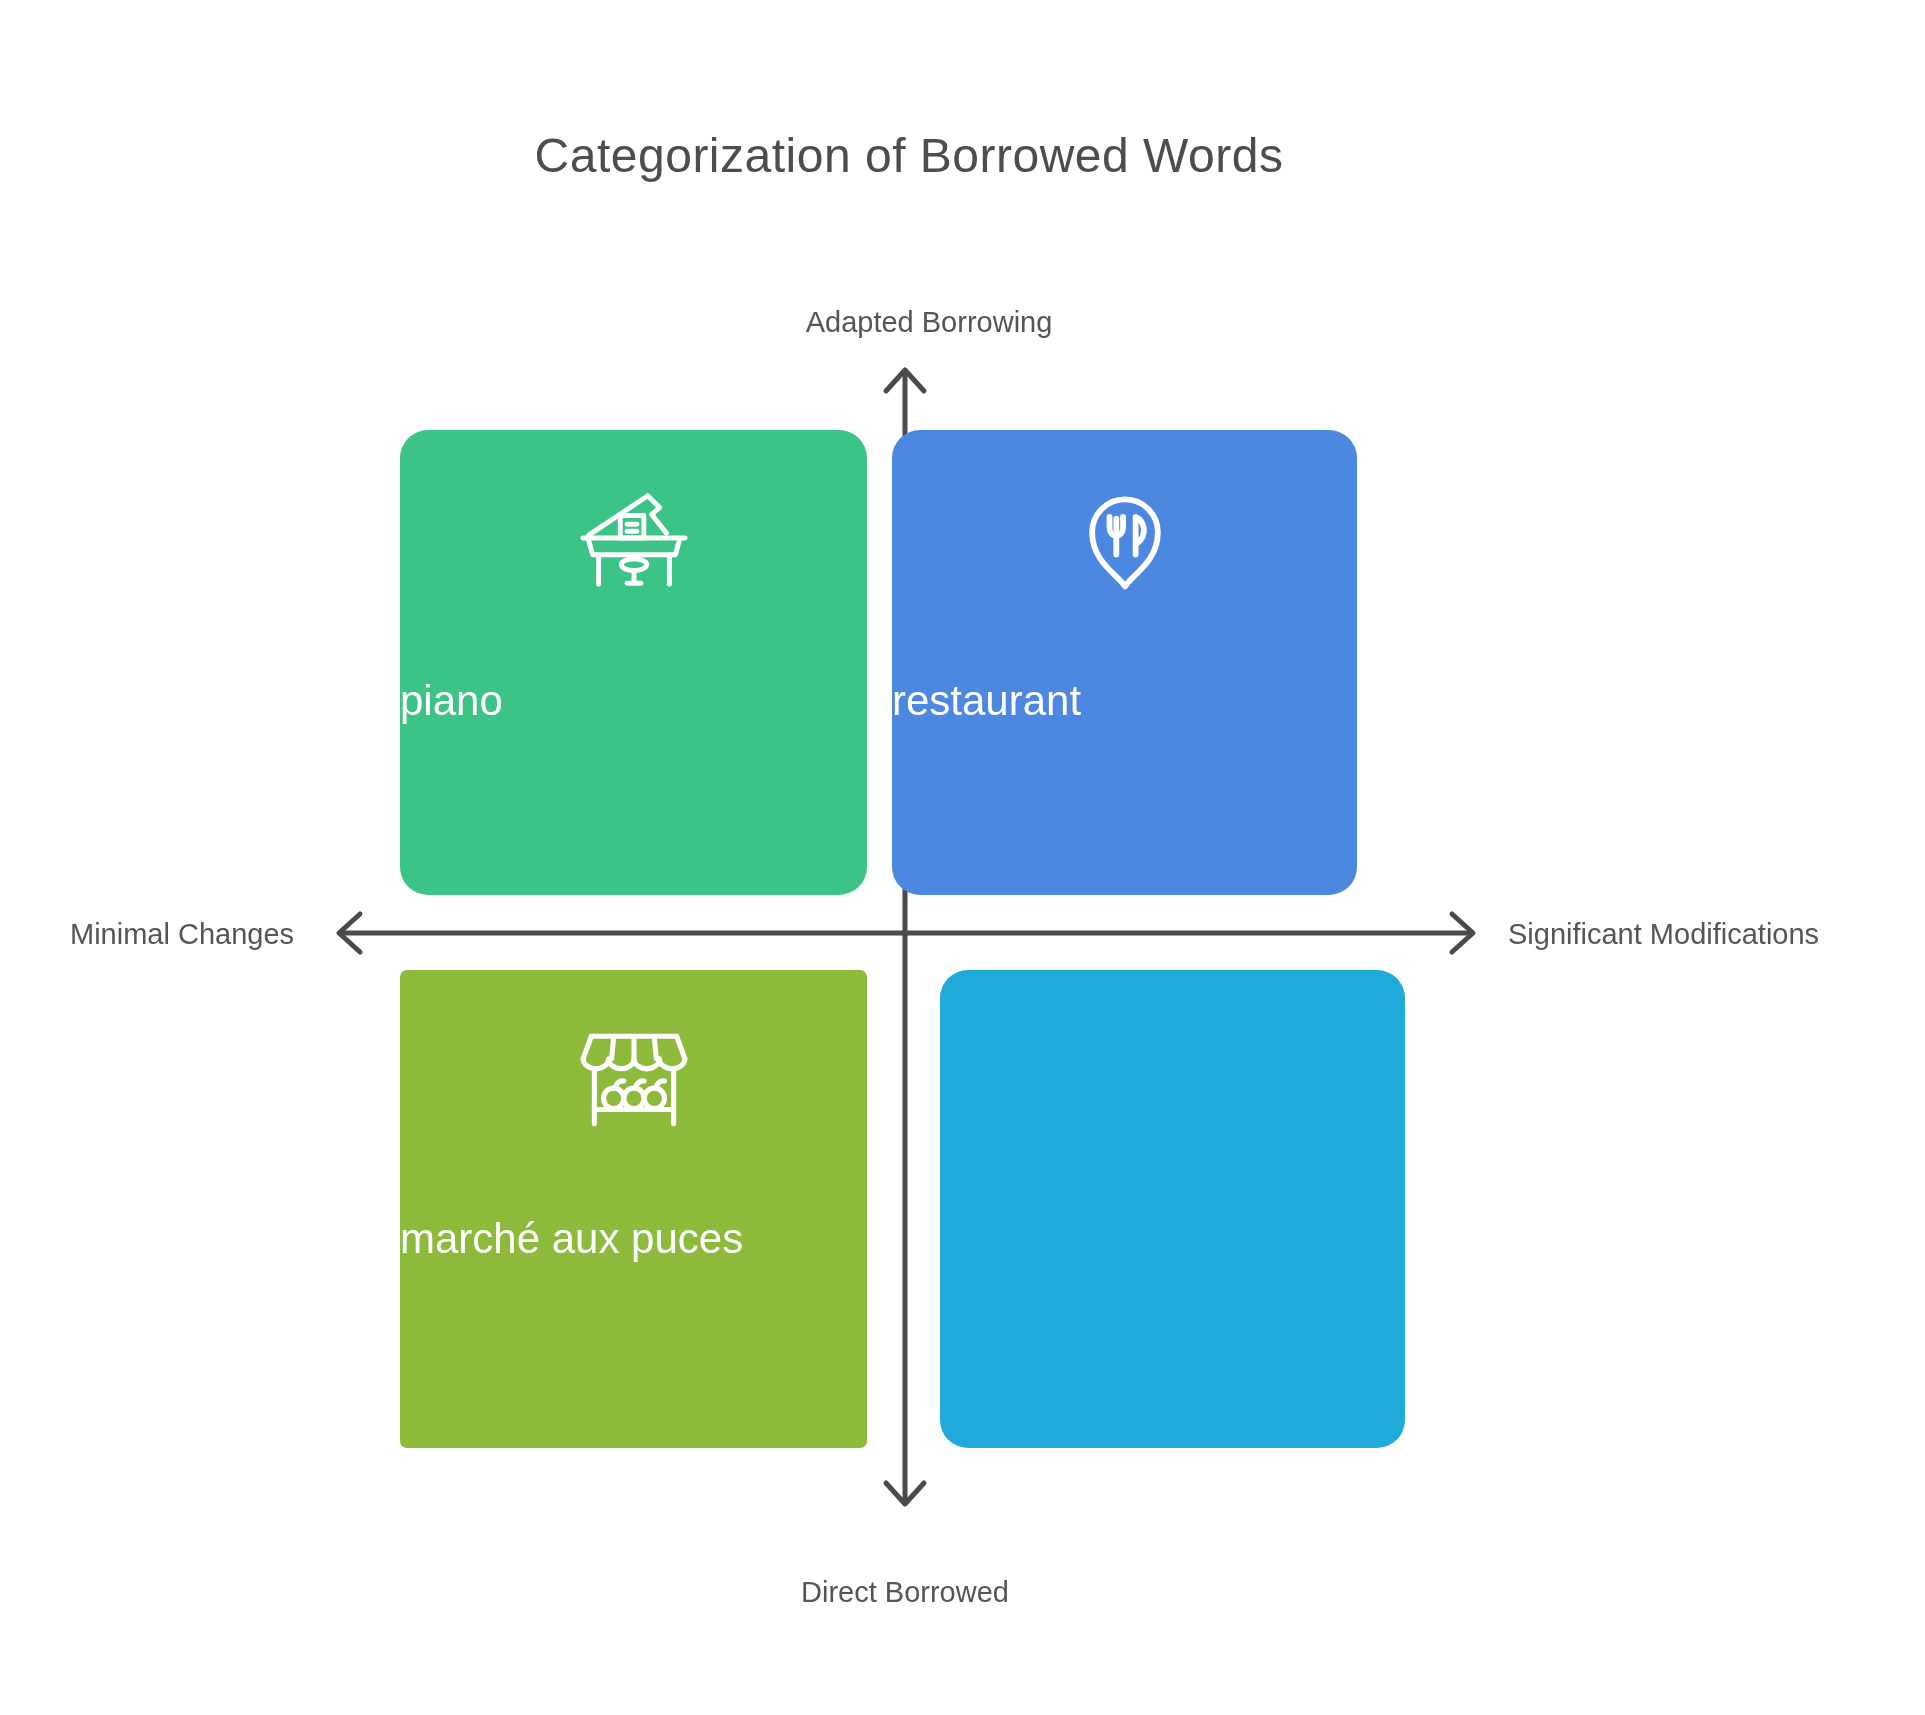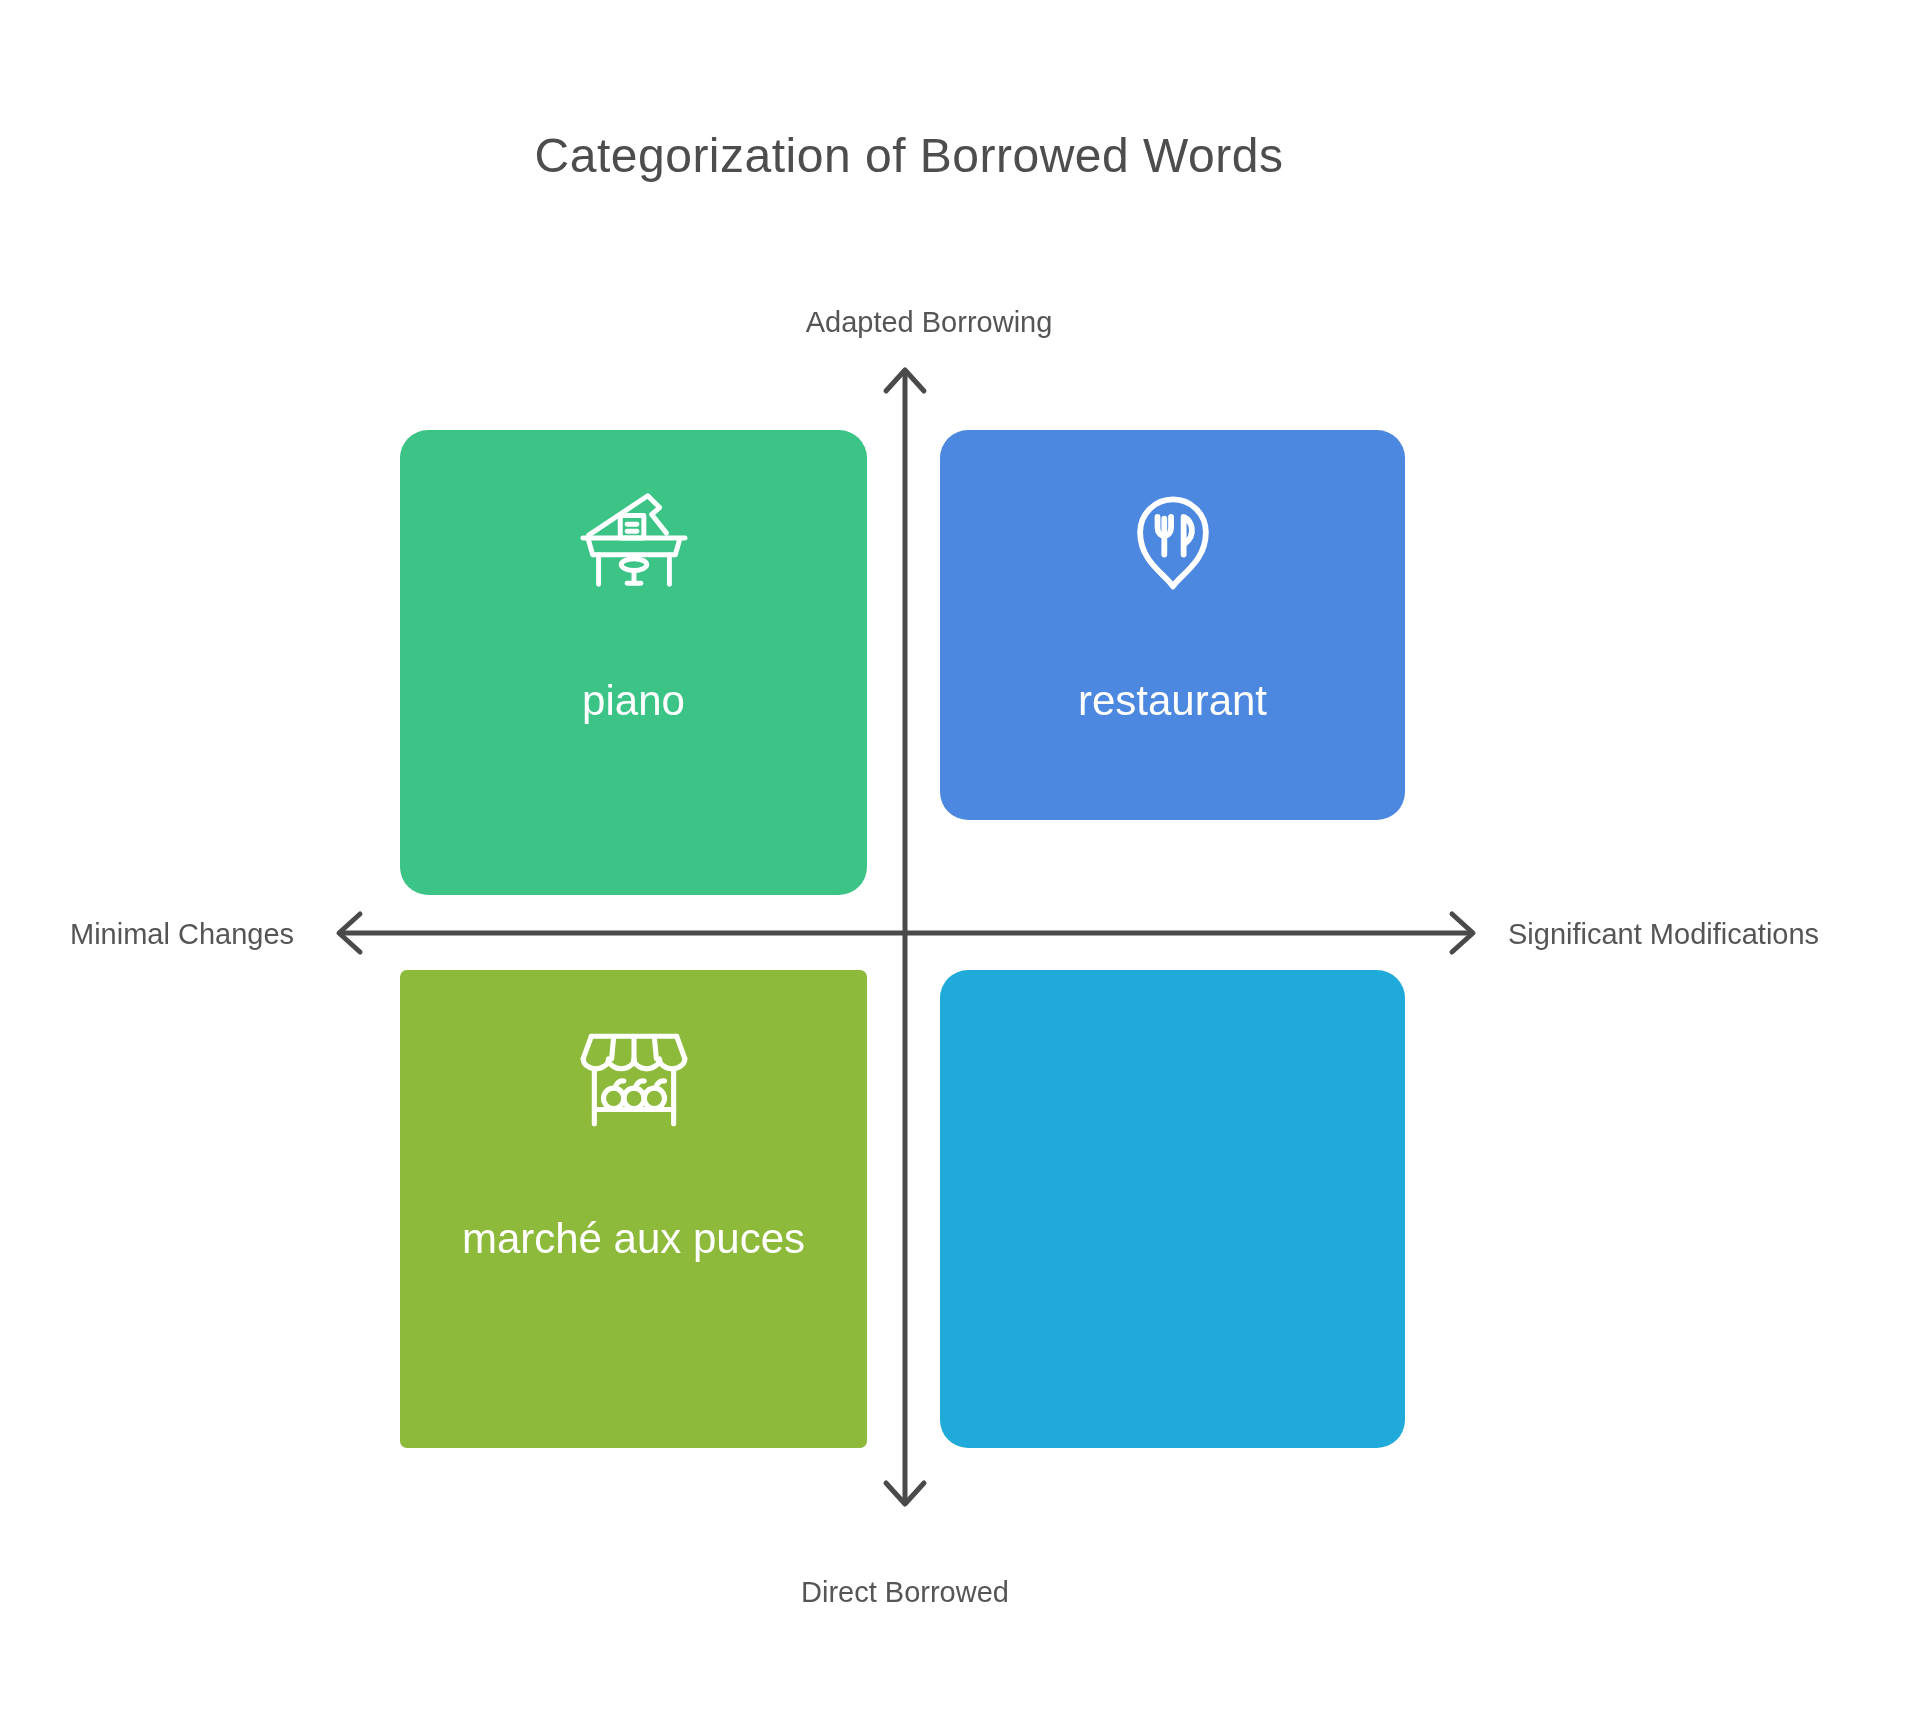--- a/index.html
+++ b/index.html
@@ -34,27 +34,27 @@
     position:absolute;
     border-radius:28px;
   }
   .quadrant .icon-wrap{
     position:absolute;
     left:50%;transform:translateX(-50%);
   }
   .quadrant .q-label{
     position:absolute;
     left:0;right:0;
-    text-align:center;
+    text-align:left;
     color:#ffffff;
     font-size:42px;line-height:50px;
     white-space:nowrap;
   }
   .q-top-left{left:400px;top:430px;width:467px;height:465px;}
-  .q-top-right{left:940px;top:430px;width:465px;height:390px;}
+  .q-top-right{left:892px;top:430px;width:465px;height:465px;}
   .q-bottom-left{left:400px;top:970px;width:467px;height:478px;}
   .q-bottom-right{left:940px;top:970px;width:465px;height:478px;}
   .q-top-left .icon-wrap, .q-top-right .icon-wrap{top:52px;}
   .q-bottom-left .icon-wrap{top:48px;}
   .q-top-left .q-label, .q-top-right .q-label{top:246px;}
   .q-bottom-left .q-label{top:244px;}
   .icon-svg{display:block;}
 </style>
 </head>
 <body>

